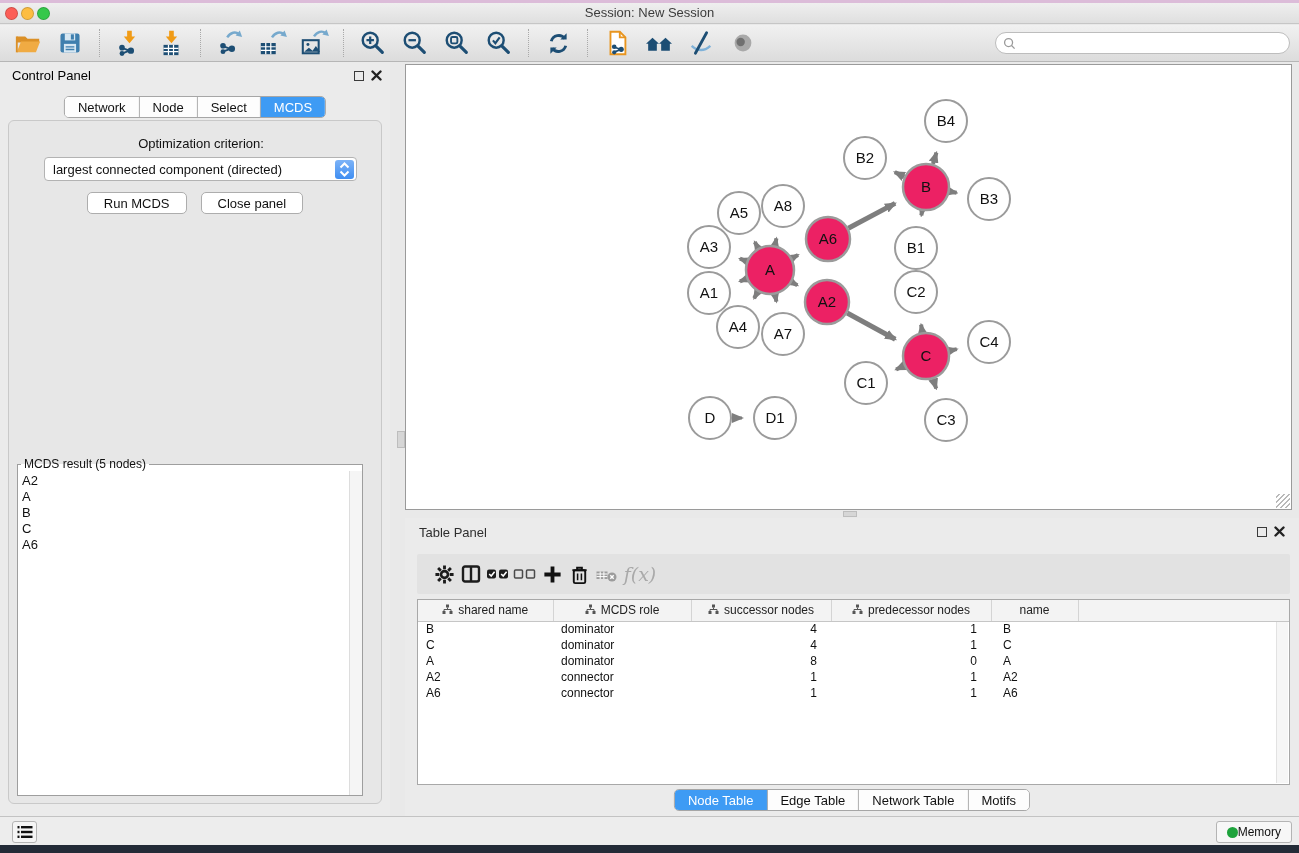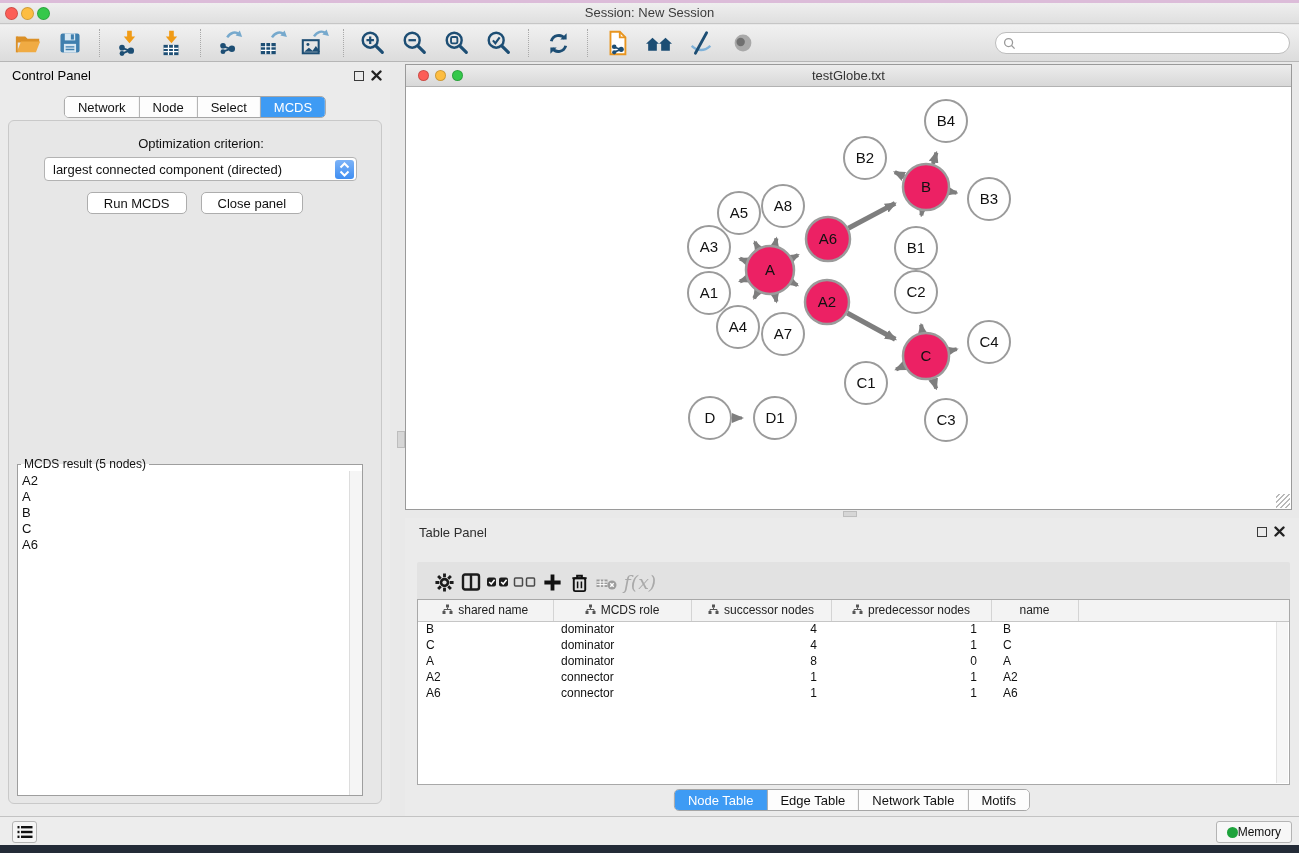--- a/index.html
+++ b/index.html
@@ -70,21 +70,21 @@
   .resize-grip { position:absolute; right:1px; bottom:1px; width:14px; height:14px;
                  background:repeating-linear-gradient(135deg, transparent 0 2px, #b9b9b9 2px 3.5px); }
   .split-v { position:absolute; left:397px; top:431px; width:8px; height:17px; background:#d6d6d6; border:1px solid #bdbdbd; }
   .split-h { position:absolute; left:843px; top:511px; width:14px; height:6px; background:#d6d6d6; border:1px solid #bdbdbd; }
 
   
   .table-panel { position:absolute; left:405px; top:518px; width:894px; height:298px; background:#ebebeb; }
   .tp-title { position:relative; height:28px; }
   .tp-title .t { position:absolute; left:14px; top:7px; font-size:13px; color:#2e2e2e; }
   .tp-title .float-btn { right:32px; } .tp-title .close-btn { right:13px; }
-  .tp-toolbar { position:absolute; left:12px; top:44px; right:9px; height:40px; background:#e2e2e2; border-radius:2px;
+  .tp-toolbar { position:absolute; left:12px; top:36px; right:9px; height:40px; background:#e2e2e2; border-radius:2px;
                 display:flex; align-items:center; gap:1px; padding-left:14px; }
   .tp-toolbar .tbtn { width:26px; height:26px; }
   .fx { font-family:"DejaVu Serif", serif; font-style:italic; font-size:19px; color:#a9a9a9; }
 
   .tp-tablewrap { position:absolute; left:12px; top:81px; right:9px; height:186px; background:#fff; border:1px solid #a8a8a8; }
   table.nt { width:100%; border-collapse:collapse; table-layout:fixed; }
   table.nt th { height:21px; font-size:12px; font-weight:normal; color:#222; background:#f3f3f3;
                 border-bottom:1px solid #c6c6c6; border-right:1px solid #d4d4d4; text-align:center; white-space:nowrap; overflow:hidden; }
   table.nt th:last-child { border-right:none; }
   table.nt td { height:16px; font-size:12px; color:#111; white-space:nowrap; overflow:hidden; }
@@ -297,26 +297,20 @@
             <div class="mcds-item">B</div>
             <div class="mcds-item">C</div>
             <div class="mcds-item">A6</div>
           </div>
         <div class="mcds-scroll"></div>
       </fieldset>
     </div>
   </div>
 
   <div class="net-window">
-    <div class="net-titlebar">
-      <span class="tl r"></span>
-      <span class="tl y"></span>
-      <span class="tl g"></span>
-      <div class="title">testGlobe.txt</div>
-    </div>
     <div class="net-canvas">
       <svg id="net-svg" width="885" height="421">
           <defs>
             <marker id="arr" markerUnits="userSpaceOnUse" markerWidth="12" markerHeight="10" refX="10" refY="5" orient="auto">
               <path d="M0 0L12 5L0 10z" fill="#7E7E7E"></path>
             </marker>
           </defs>
           <line x1="340.6075678401552" y1="190.82009737174477" x2="333.87801045099513" y2="193.3574714692969" stroke="#7E7E7E" stroke-width="4" marker-end="url(#arr)"></line>
           <line x1="340.6075678401552" y1="173.17990262825523" x2="333.87801045099513" y2="170.6425285307031" stroke="#7E7E7E" stroke-width="4" marker-end="url(#arr)"></line>
           <line x1="351.761631082309" y1="203.79959463463703" x2="348.15464697135207" y2="210.22453508227912" stroke="#7E7E7E" stroke-width="4" marker-end="url(#arr)"></line>

